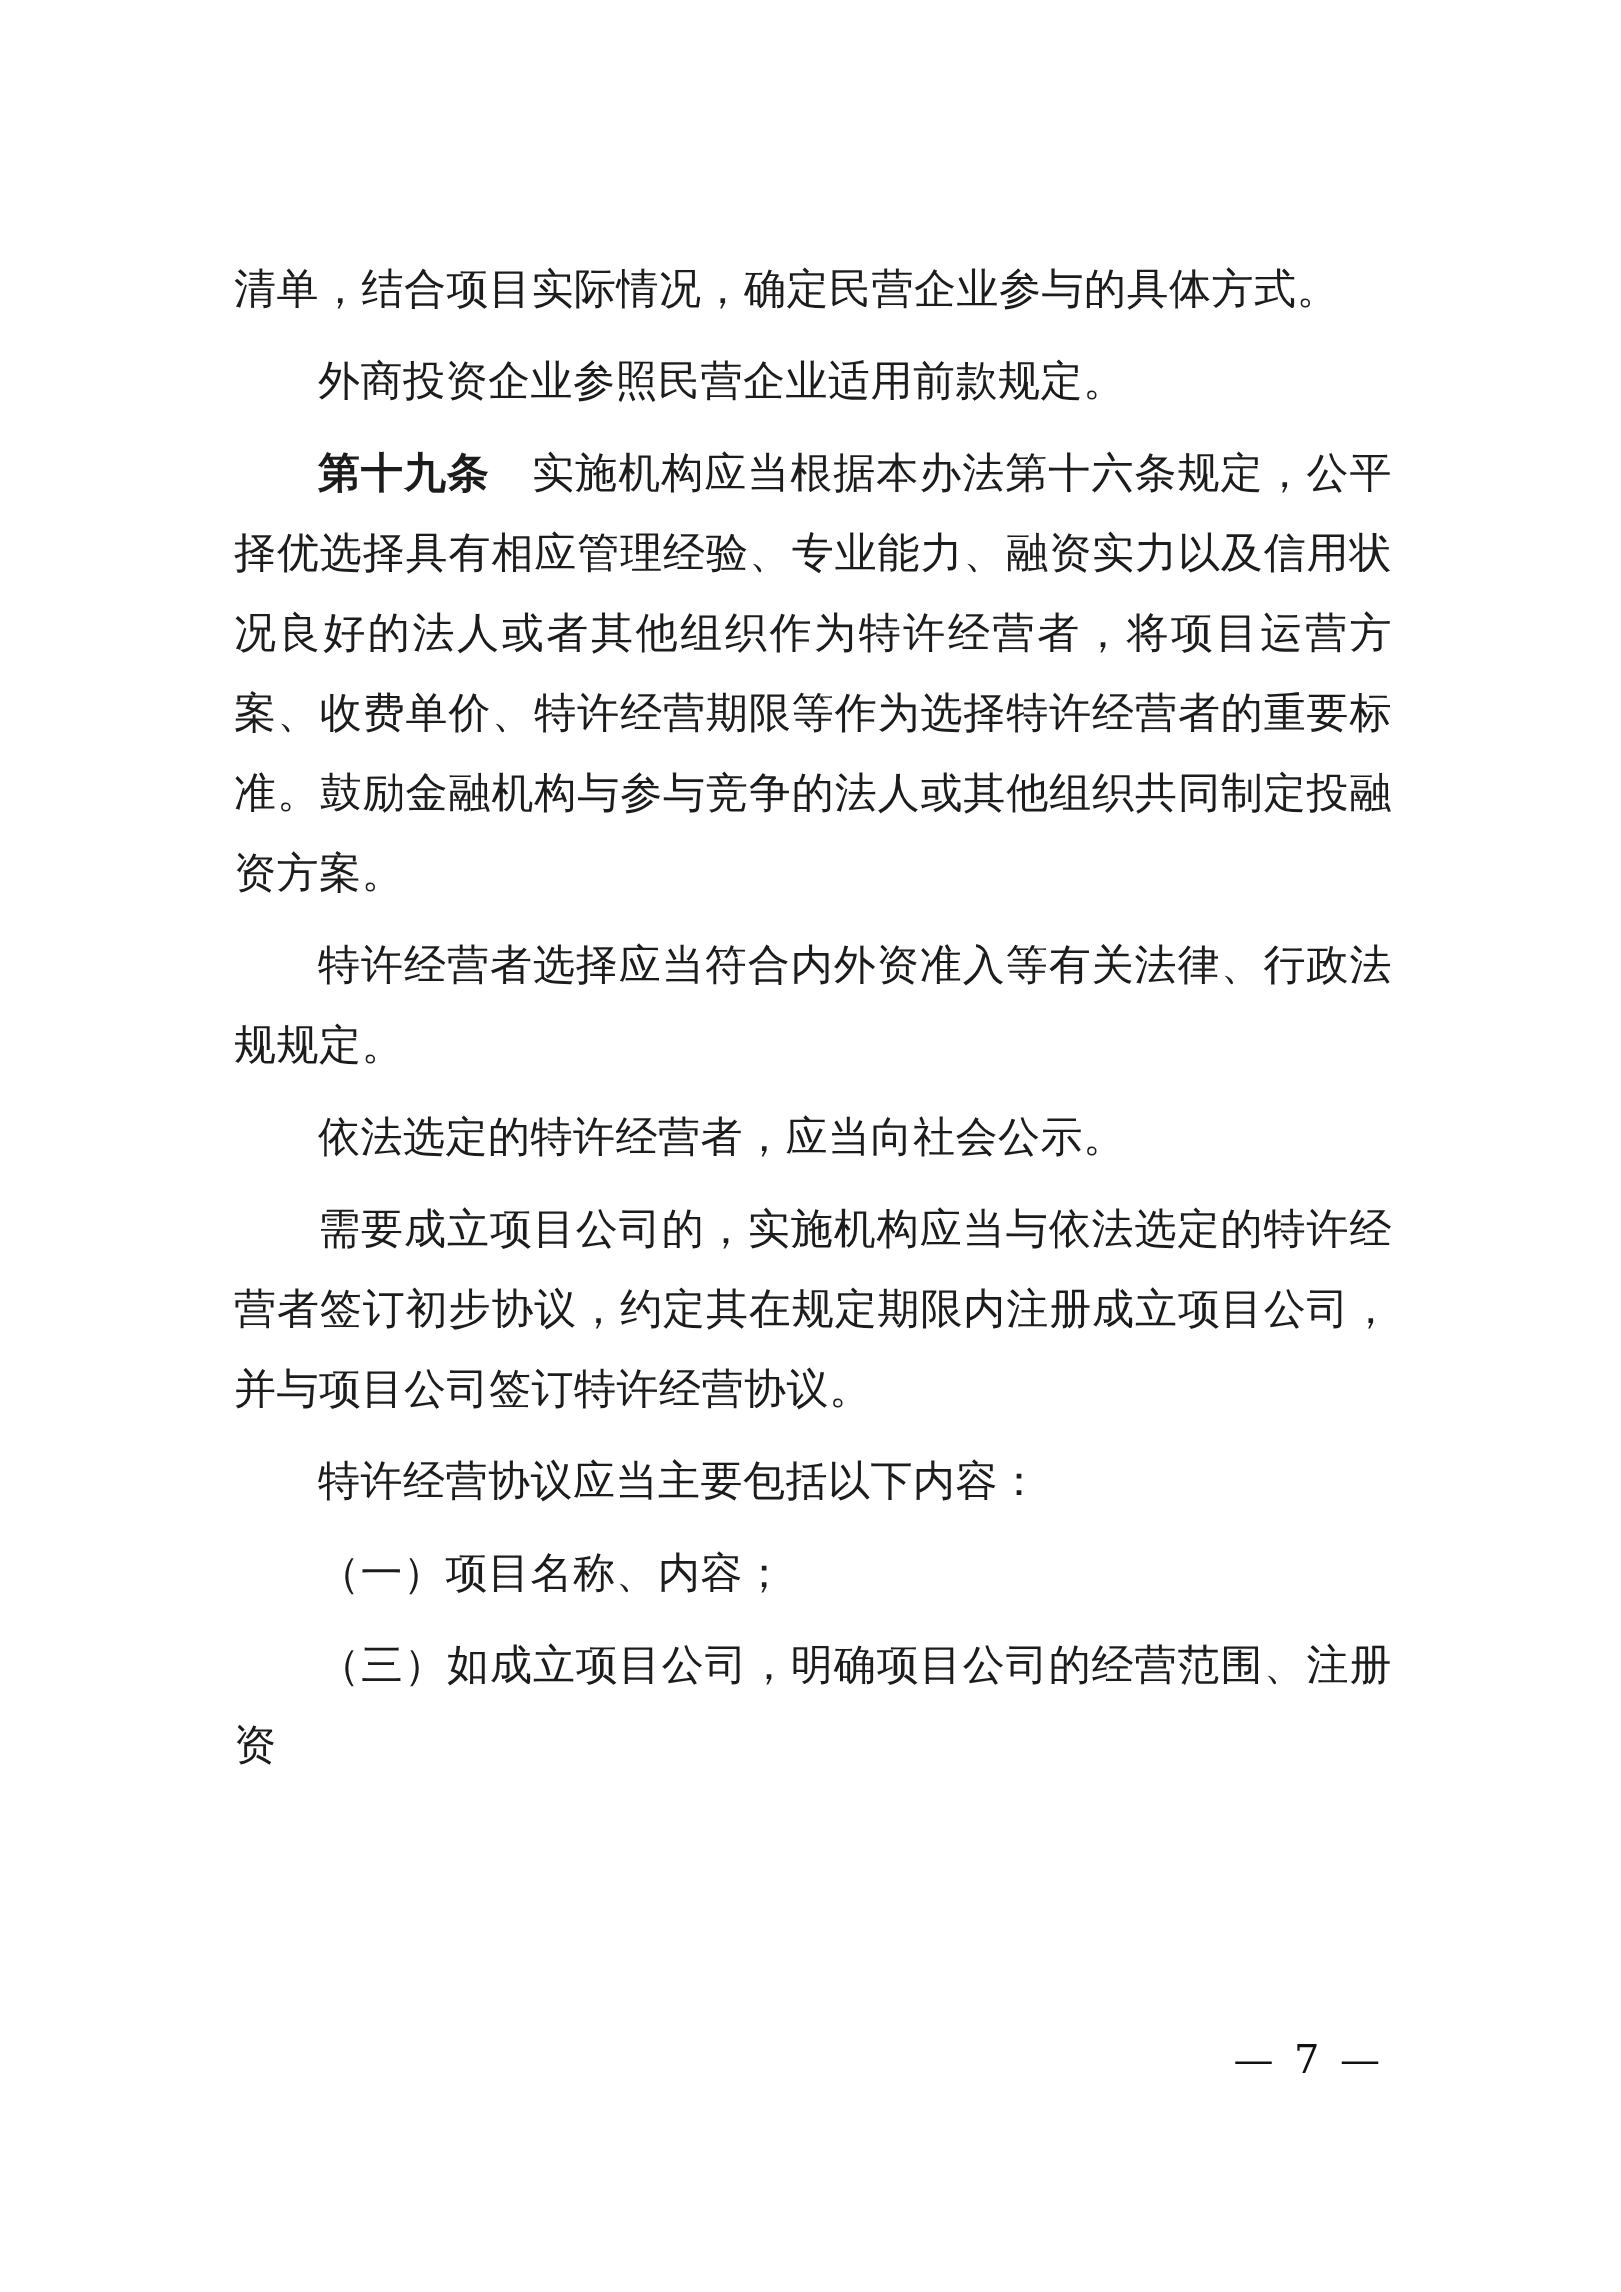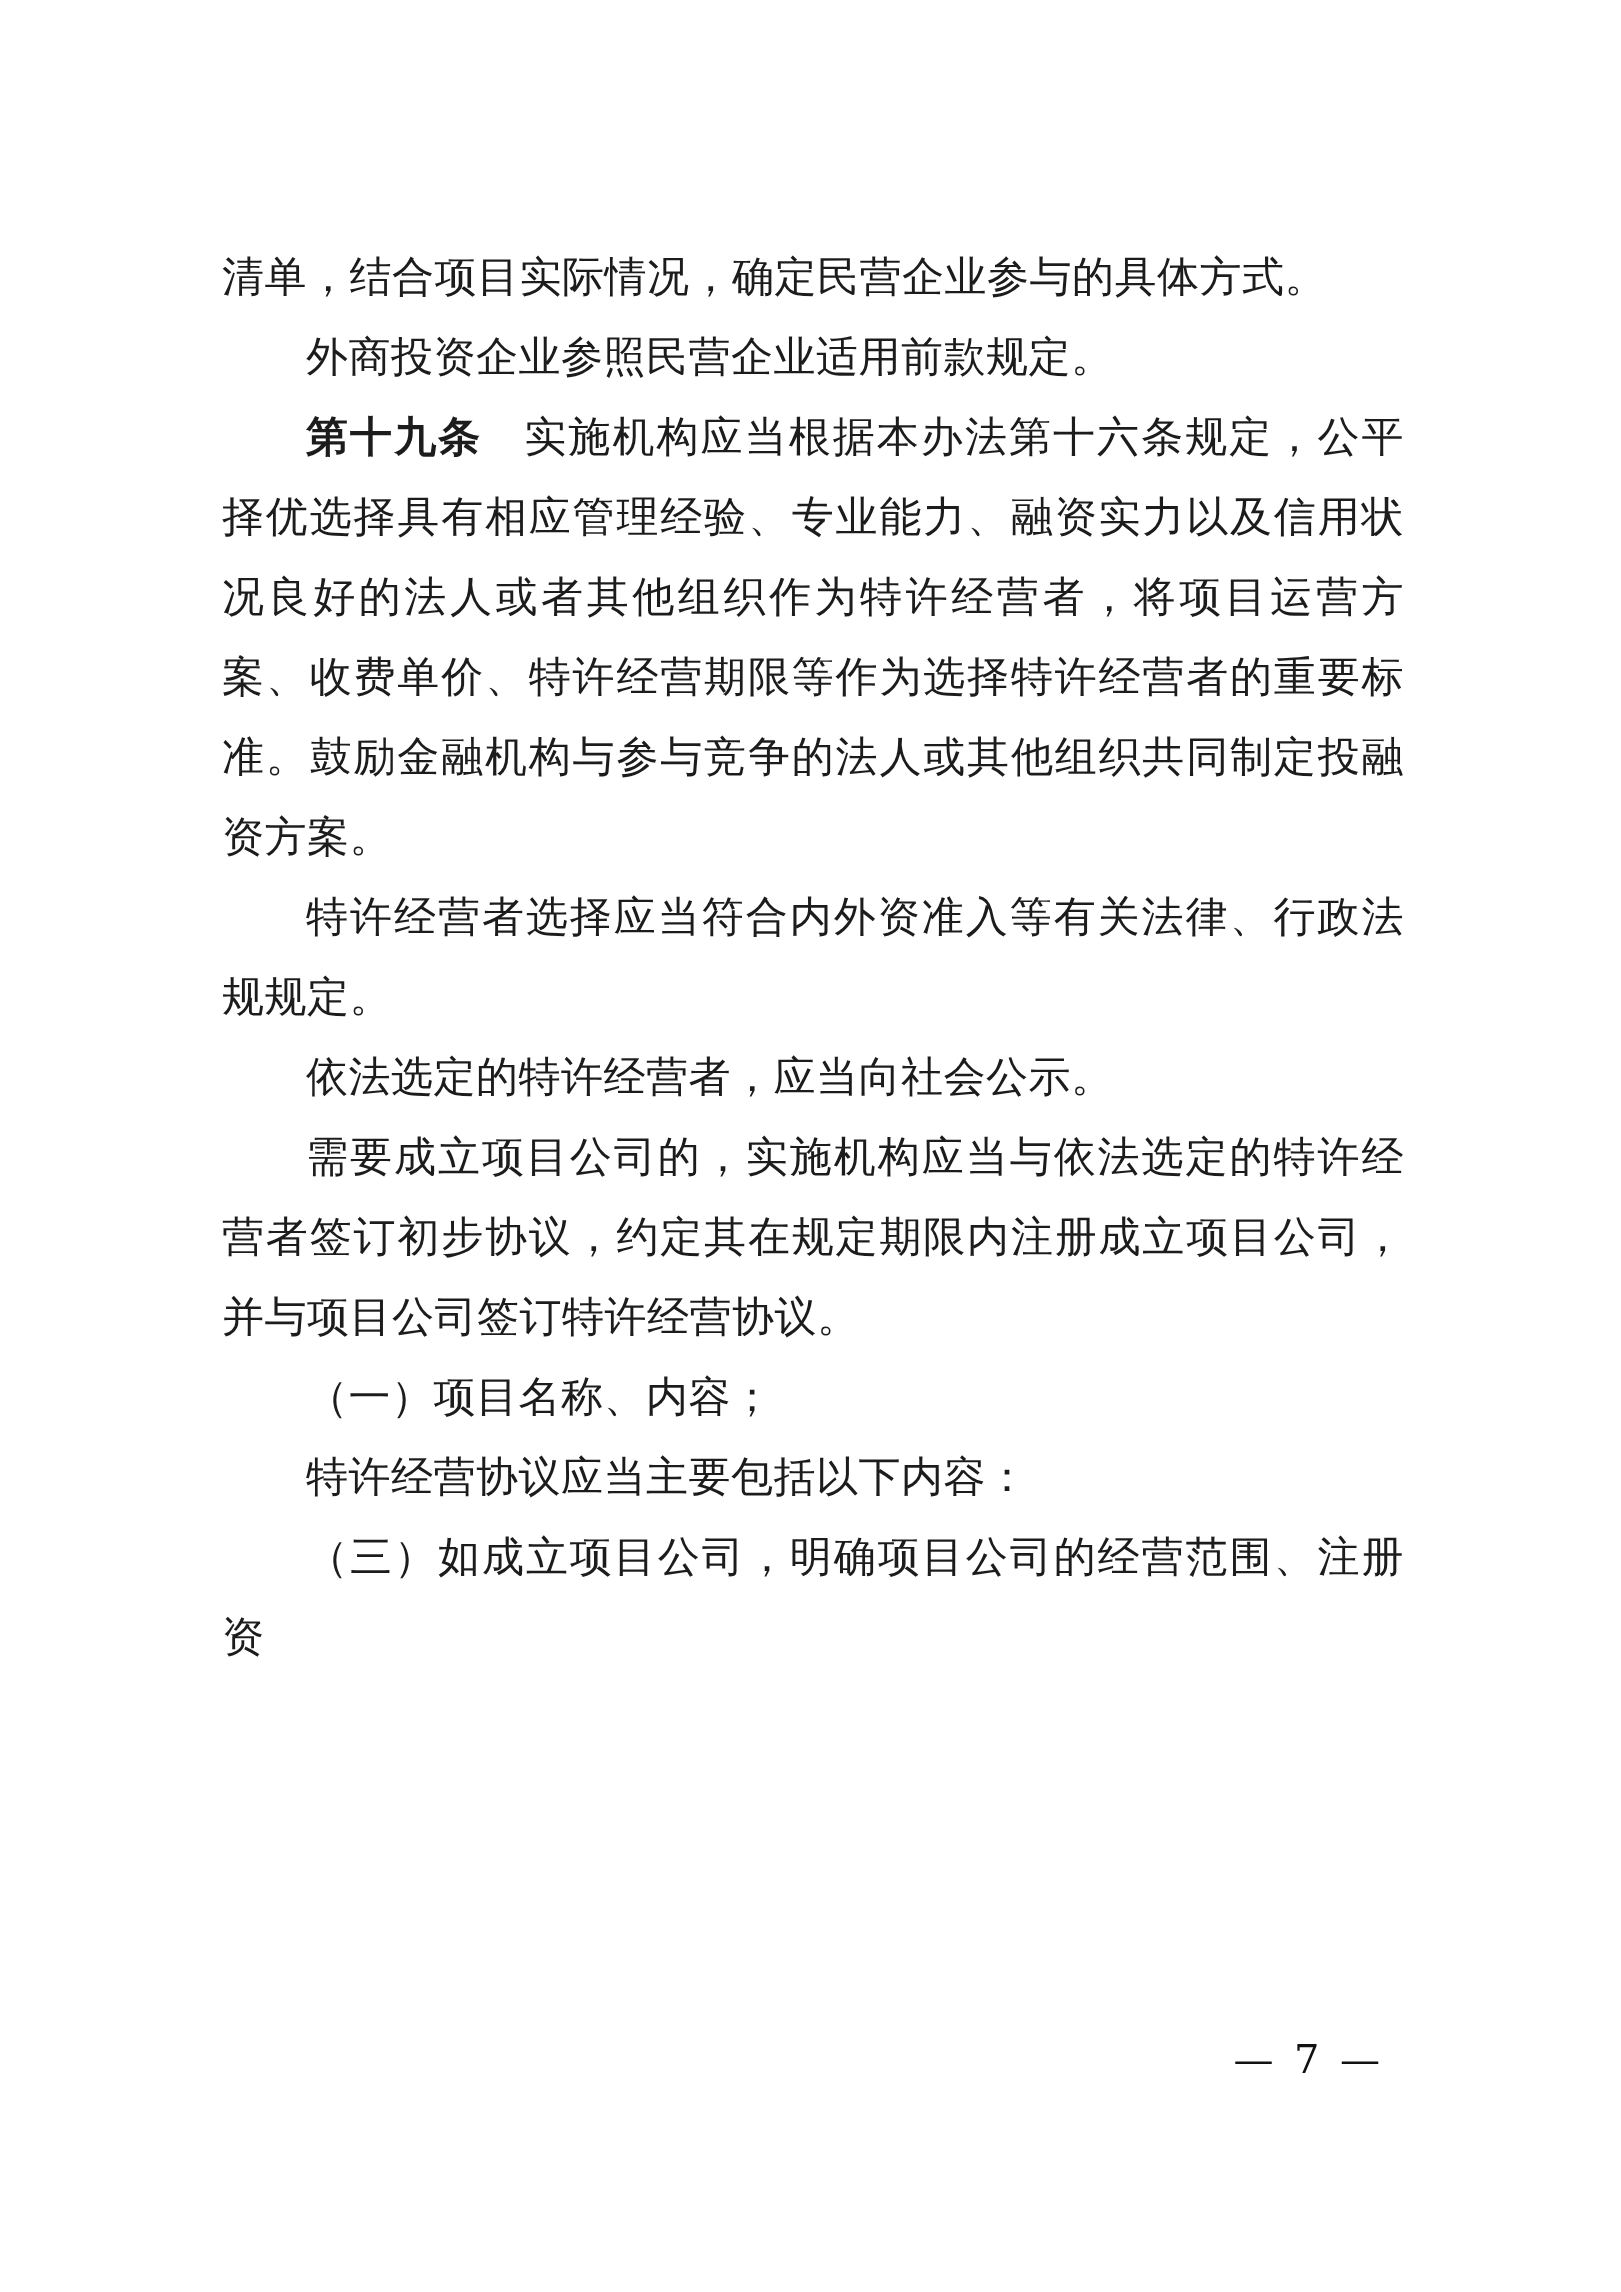--- a/index.html
+++ b/index.html
@@ -21,21 +21,21 @@
     left: 222px;
     top: 237px;
     width: 1182px;
     font-size: 42px;
     line-height: 80px;
     text-align: justify;
     text-justify: inter-ideograph;
     letter-spacing: 0.5px;
   }
   .doc-body p {
-    margin: 0;
+    margin: 12px;
     padding: 0;
   }
   .indent {
     text-indent: 2em;
   }
   .term {
     font-weight: bold;
     margin-right: 1em;
     font-family: Liberation Serif, serif;
   }
@@ -64,23 +64,23 @@
 
     <p class="indent"><span class="term">第十九条</span><span>实施机构应当根据本办法第十六条规定，公平择优选择具有相应管理经验、专业能力、融资实力以及信用状况良好的法人或者其他组织作为特许经营者，将项目运营方案、收费单价、特许经营期限等作为选择特许经营者的重要标准。鼓励金融机构与参与竞争的法人或其他组织共同制定投融资方案。</span></p>
 
     <p class="indent"><span>特许经营者选择应当符合内外资准入等有关法律、行政法规规定。</span></p>
 
     <p class="indent"><span>依法选定的特许经营者，应当向社会公示。</span></p>
 
 
     <p class="indent"><span>需要成立项目公司的，实施机构应当与依法选定的特许经营者签订初步协议，约定其在规定期限内注册成立项目公司，并与项目公司签订特许经营协议。</span></p>
 
+    <p class="indent"><span>特许经营协议应当主要包括以下内容：</span></p>
+
     <p class="indent"><span>（一）项目名称、内容；</span></p>
-
-    <p class="indent"><span>特许经营协议应当主要包括以下内容：</span></p>
 
 
     <p class="indent"><span>（三）如成立项目公司，明确项目公司的经营范围、注册资</span></p>
 
   </div>
 
   <div class="page-footer">— 7 —</div>
 
 </div>
 

